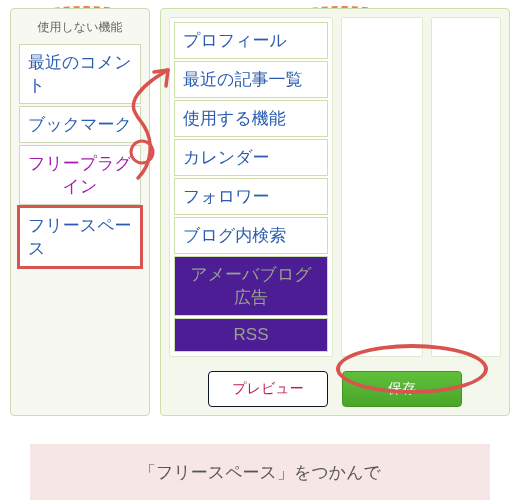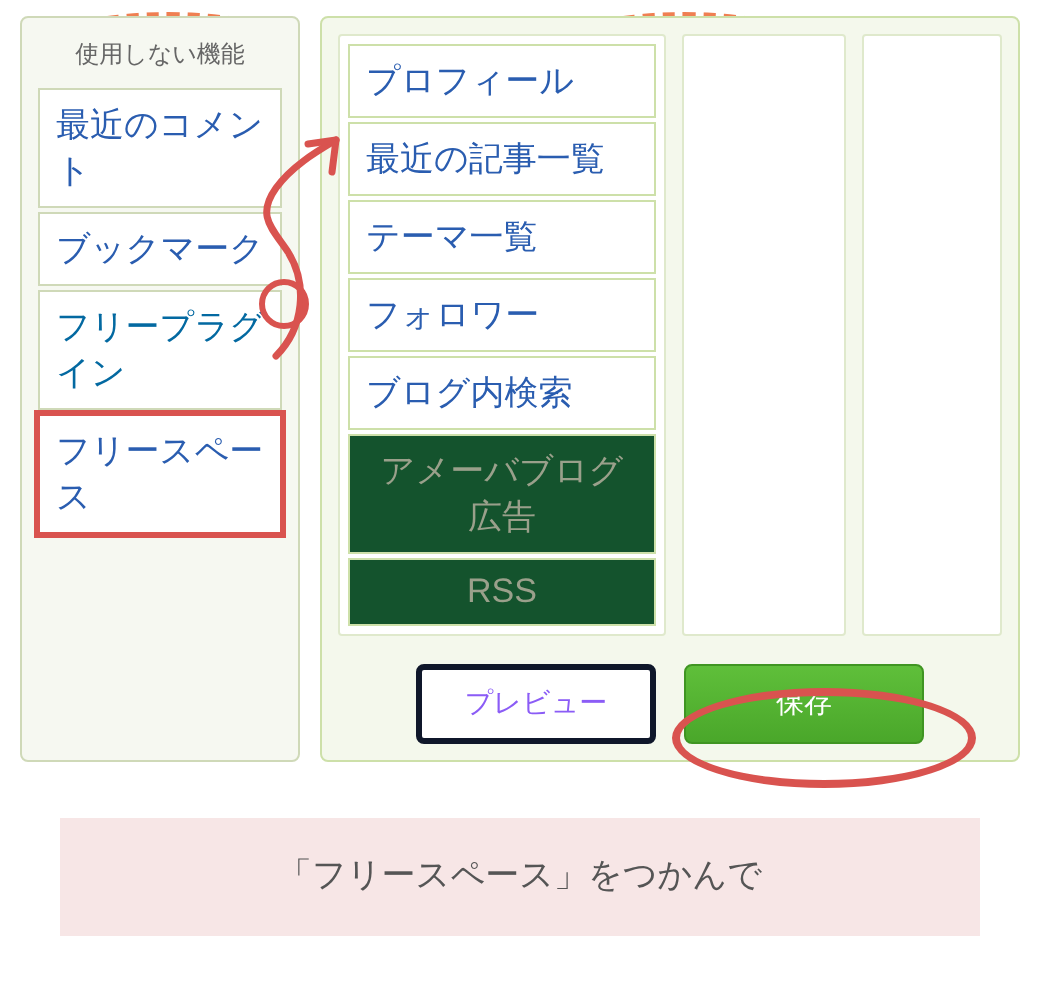--- a/index.html
+++ b/index.html
@@ -63,27 +63,28 @@
     background: #ffffff;
     border: 1px solid #cfd9b8;
     color: #2a5db0;
     font-size: 17px;
     padding: 6px 8px;
     width: 100%;
     text-align: left;
     cursor: move;
   }
   .item.muted {
-    background: #14532d;
+    background: #4c1d95;
     border-color: #d9d9cc;
     color: #9aa08b;
   }
   .item.selected-left {
-    color: #0369a1;
+    color: #a21caf;
     border-color: #cfd9b8;
+    text-align: center;
   }
   .item.red-outline {
     outline: 3px solid #d9534f;
     outline-offset: -1px;
   }
   .right-cols {
     display: flex;
     gap: 8px;
     flex: 1;
   }
@@ -107,23 +108,23 @@
     gap: 14px;
     justify-content: center;
     margin-top: 14px;
   }
   .btn {
     border-radius: 4px;
     padding: 8px 20px;
     font-size: 14px;
     min-width: 120px;
     text-align: center;
-    border: 3px solid #0f172a;
-    background: #ffffff;
-    color: #8b5cf6;
+    border: 1px solid #0f172a;
+    background: #ffffff;
+    color: #be185d;
     cursor: pointer;
   }
   .btn.save {
     background: linear-gradient(#5fbf3a, #4aa72a);
     border: 1px solid #3f9522;
     color: #fff;
     text-align: center;
   }
   .ring {
     position: absolute;
@@ -175,21 +176,22 @@
           <div class="item selected-left">フリープラグイン</div>
           <div class="item red-outline">フリースペース</div>
         </div>
     </div>
 
     <div class="panel panel-right">
       <div class="right-cols">
         <div class="col filled" id="used-list">
             <div class="item">プロフィール</div>
             <div class="item">最近の記事一覧</div>
-            <div class="item">テーマ一覧</div>
+            <div class="item">使用する機能</div>
+            <div class="item">カレンダー</div>
             <div class="item">フォロワー</div>
             <div class="item">ブログ内検索</div>
             <div class="item muted" style="text-align: center;">アメーバブログ広告</div>
             <div class="item muted" style="text-align: center;">RSS</div>
           </div>
         <div class="col empty1"></div>
         <div class="col empty2"></div>
       </div>
 
       <div class="button-row">

